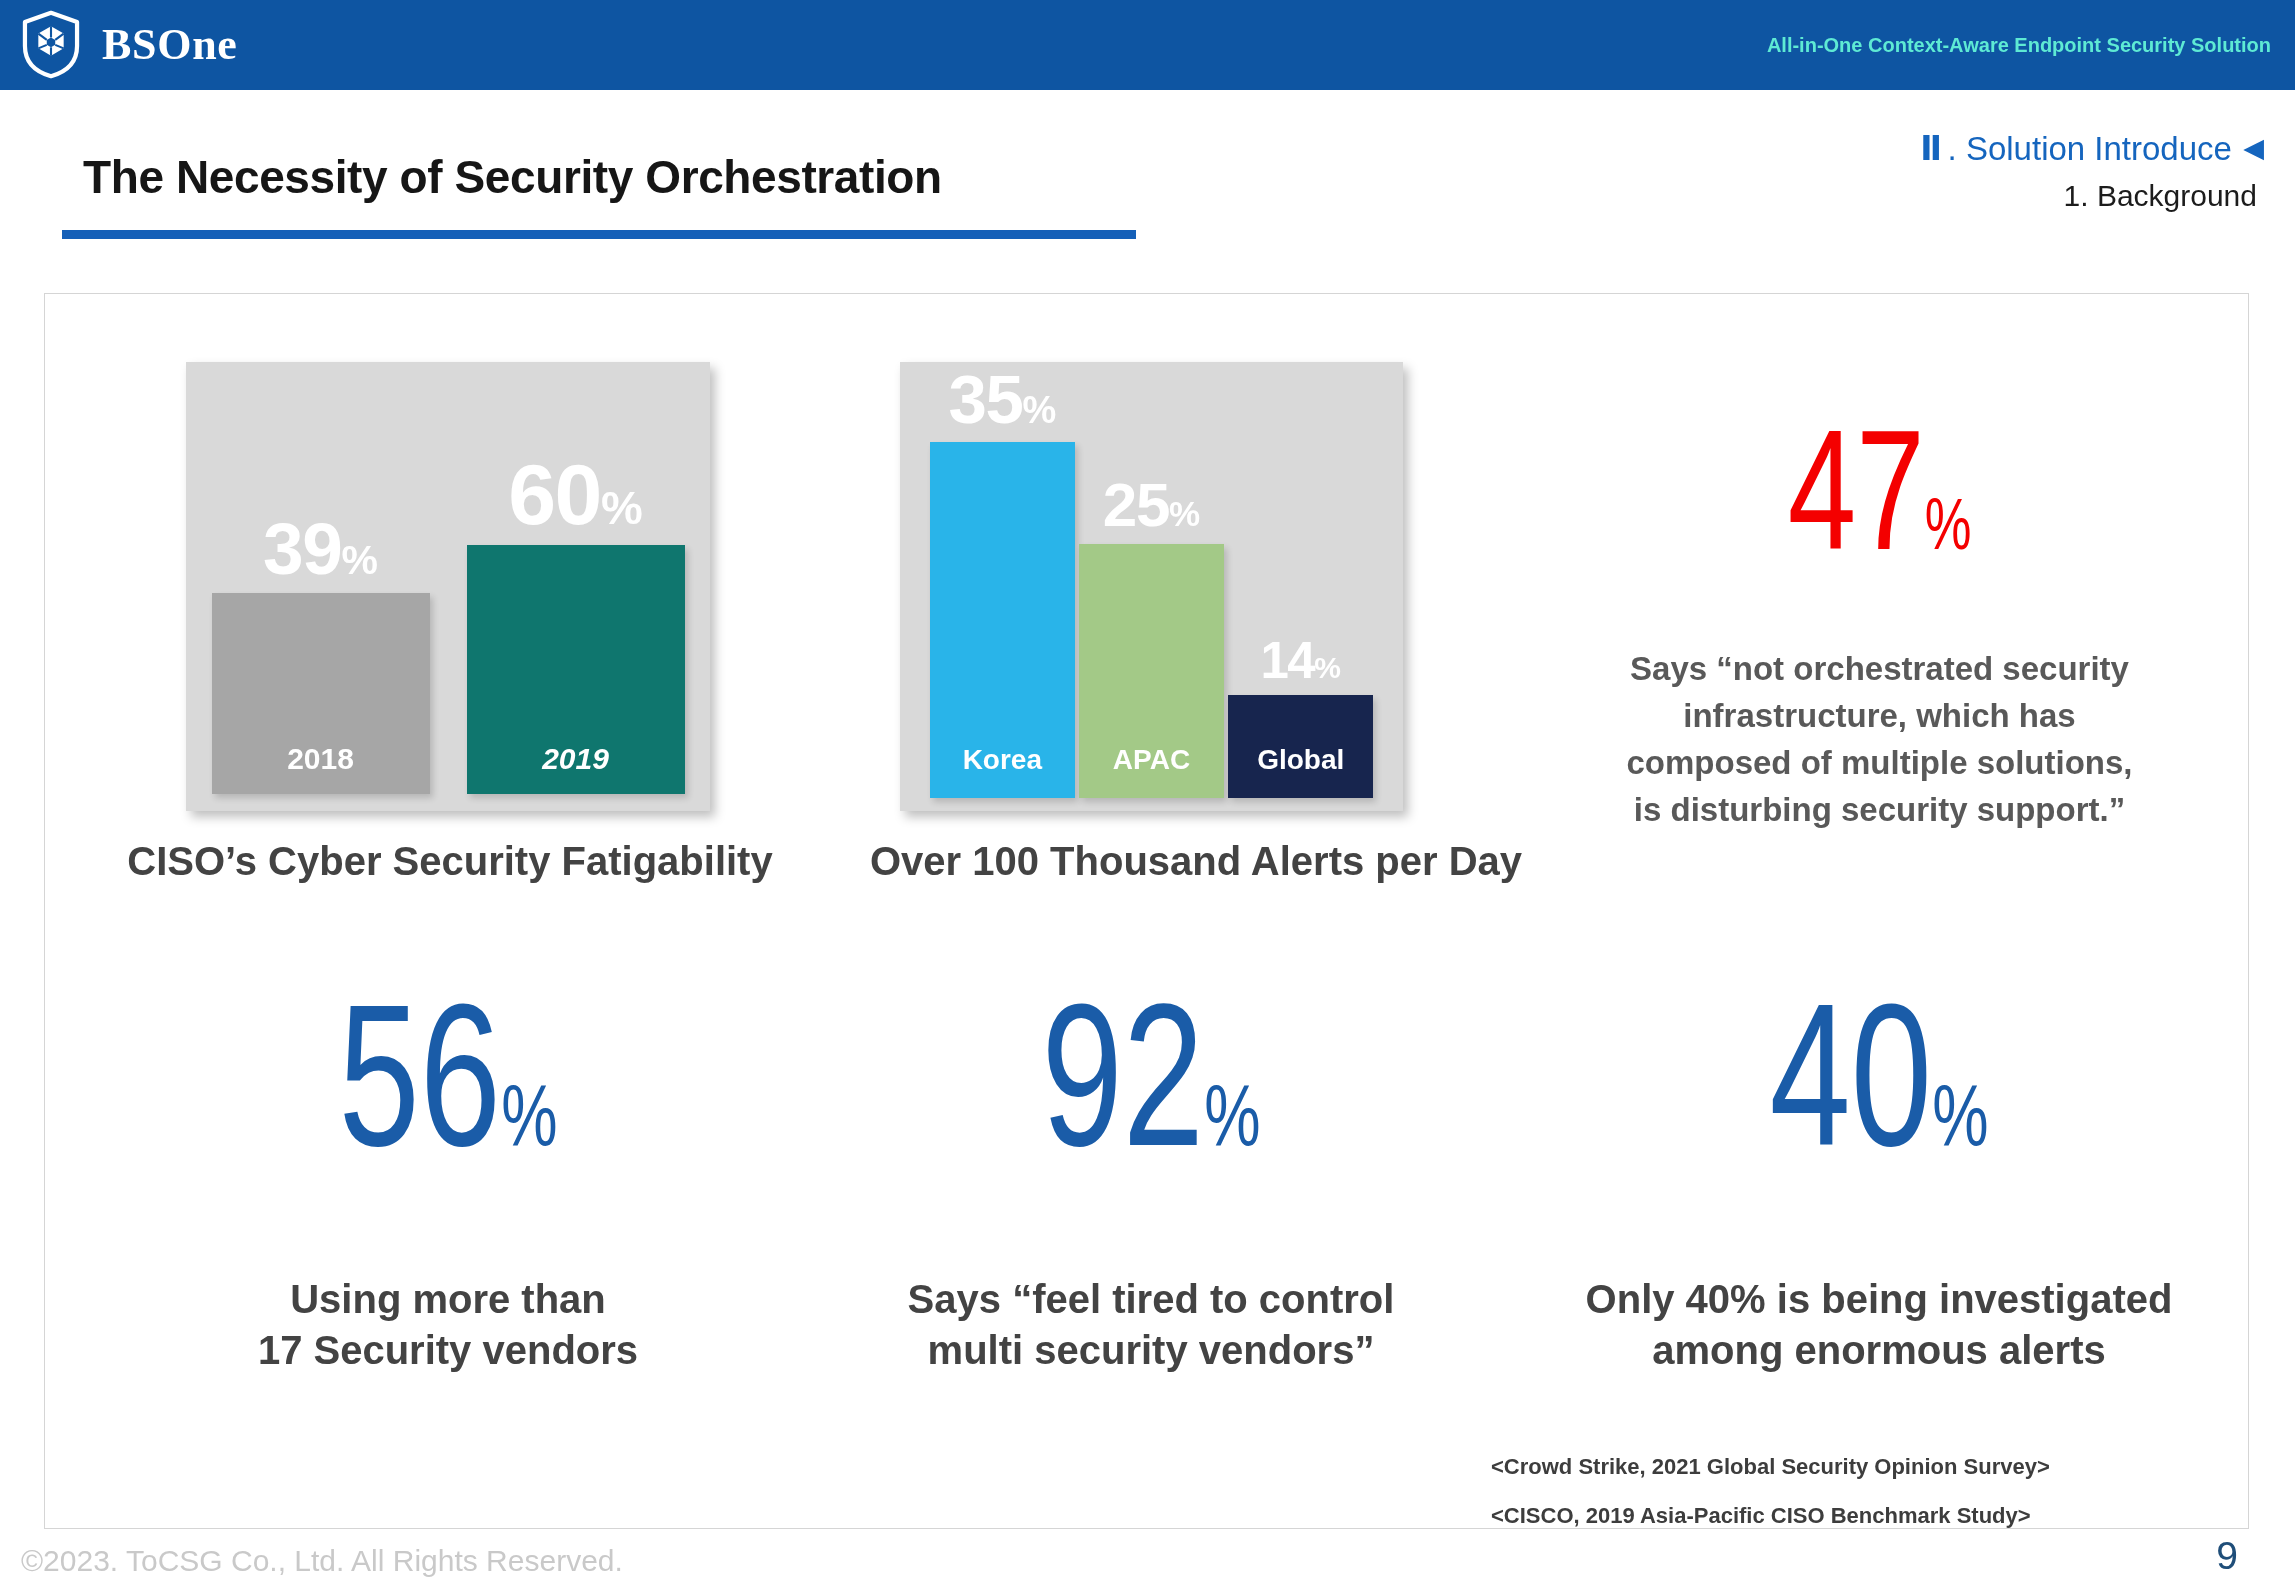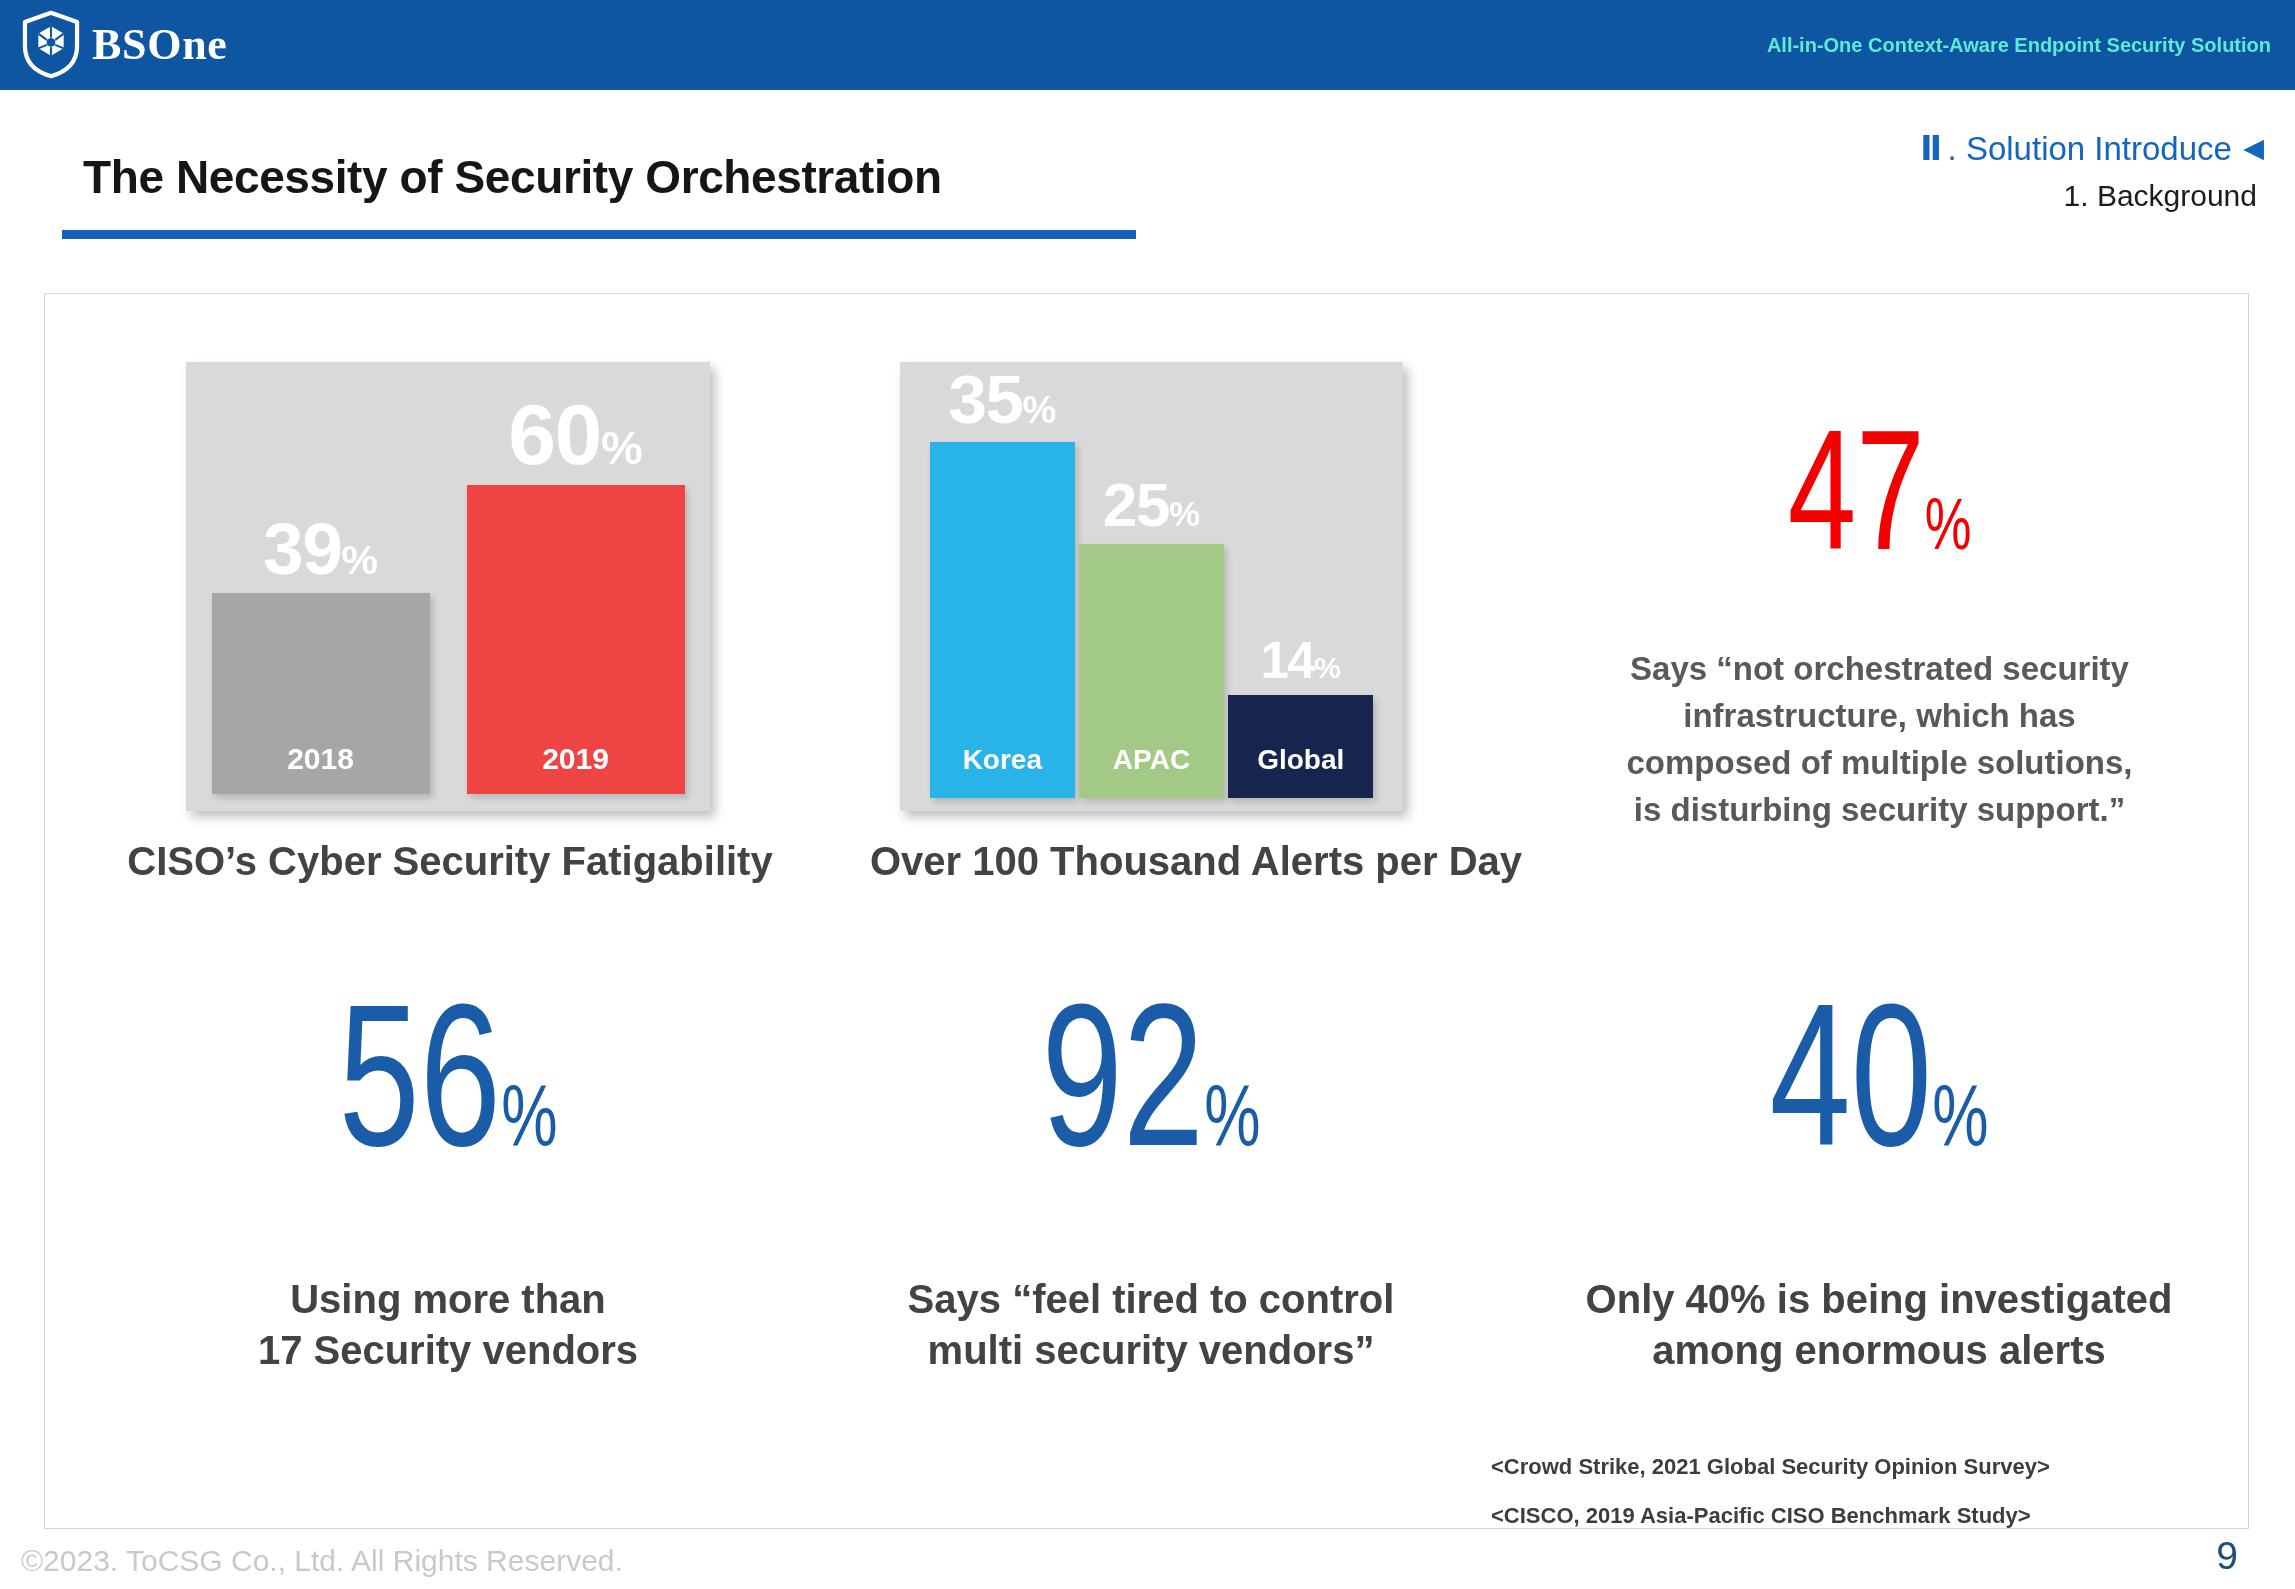--- a/index.html
+++ b/index.html
@@ -1,21 +1,21 @@
 <!DOCTYPE html>
 <html style="--header-bg: #0E55A2; --nav-blue: #1565BE; --underline-blue: #1560B8; --red: #F40000; --stat-blue: #1A5CA8; --caption-gray: #434343; --quote-gray: #595959; --panel-gray: #D9D9D9; --source-gray: #3D3D3D; --footer-gray: #C9C9C9; --page-number-blue: #1F4E79; --card-border: #D5D5D5;font-size:11.3px"><head>
 <meta charset="utf-8">
 <style>
   html,body{margin:0;padding:0;background:#ffffff;}
   #slide{position:relative;width:2295px;height:1589px;background:#ffffff;overflow:hidden;
          font-family:"Liberation Sans","DejaVu Sans",sans-serif;}
 
   
   .topbar{position:absolute;left:0;top:0;width:2295px;height:90px;background:var(--header-bg);}
-  .logo{position:absolute;left:20px;top:10px;display:flex;align-items:center;gap:10px;}
+  .logo{position:absolute;left:20px;top:10px;display:flex;align-items:center;gap:20px;}
   .brand{font-family:"Liberation Serif","DejaVu Serif",serif;font-weight:700;font-size:44px;
          color:#ffffff;letter-spacing:0.7px;line-height:1;}
   .tagline{position:absolute;right:24px;top:50%;transform:translateY(-50%);
            font-size:20px;font-weight:700;color:#5eead4;}
 
   
   .slide-title{position:absolute;left:83px;top:150px;font-size:46px;font-weight:700;
                color:#161616;letter-spacing:-0.4px;}
   .title-underline{position:absolute;left:62px;top:230px;width:1074px;height:9.2px;
                    background:var(--underline-blue);}
@@ -124,21 +124,21 @@
 
     <div class="panel panel1">
       <div class="barwrap">
         <div class="val"><span>39</span><span class="pct">%</span></div>
         <div class="bar" style="height: 201px; background: rgb(166, 166, 166);">
           <span class="cat">2018</span>
         </div>
       </div>
       <div class="barwrap">
         <div class="val"><span>60</span><span class="pct">%</span></div>
-        <div class="bar" style="height: 309px; background: #ef4444;">
+        <div class="bar" style="height: 249px; background: #0f766e; font-style: italic;">
           <span class="cat">2019</span>
         </div>
       </div>
     </div>
 
     <div class="panel panel2">
       <div class="barwrap">
         <div class="val"><span>35</span><span class="pct">%</span></div>
         <div class="bar" style="height: 356px; background: rgb(41, 180, 233);">
           <span class="cat">Korea</span>

